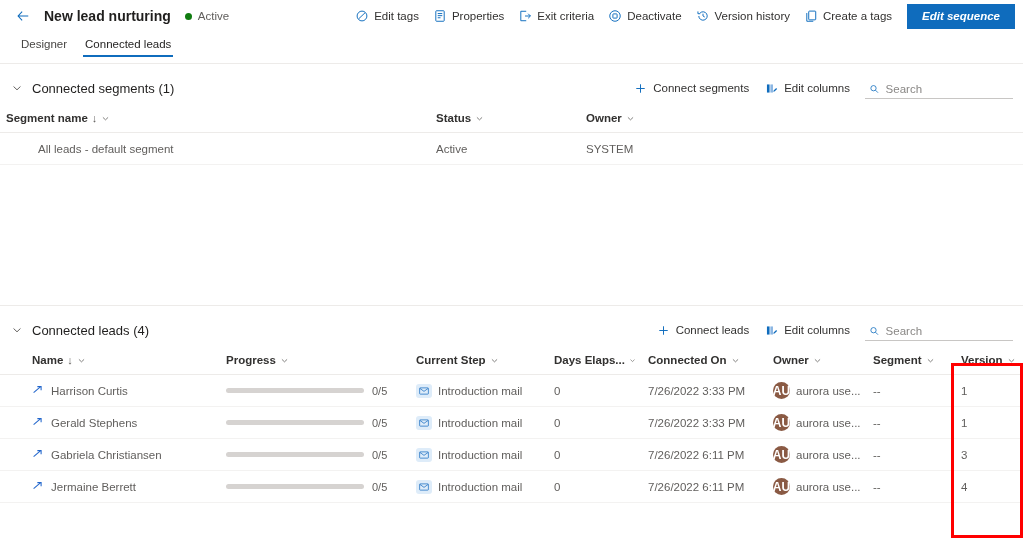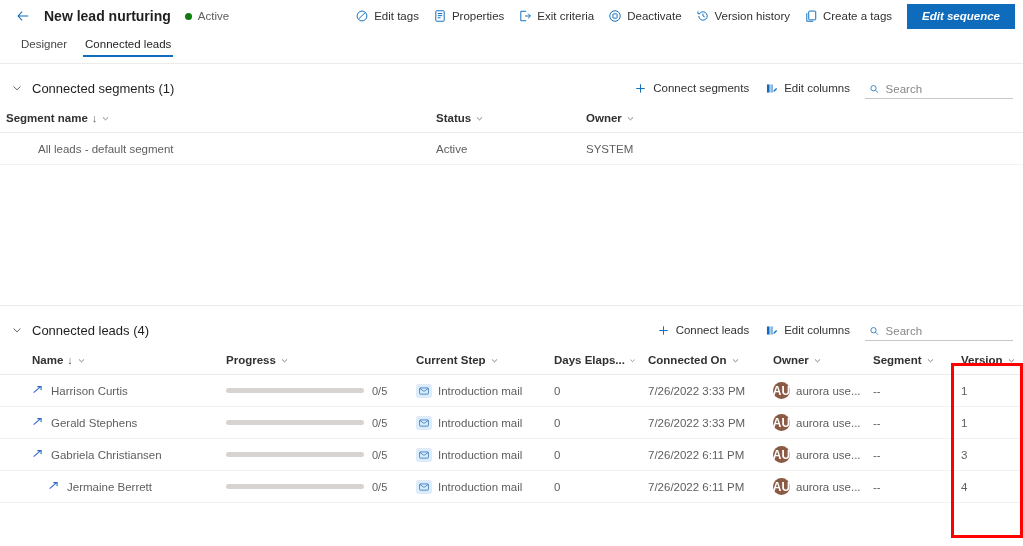--- a/index.html
+++ b/index.html
@@ -626,21 +626,21 @@
           <div class="cell-flex">
             <span class="avatar">AU</span>
             <span>aurora use...</span>
           </div>
         </td>
         <td>--</td>
         <td>3</td>
       </tr>
 
       <tr>
-        <td style="padding-left:48px">
+        <td style="padding-left:32px">
           <div class="cell-flex">
             <svg class="lead-icon" viewBox="0 0 16 16" fill="none" stroke="#2266cc" stroke-width="1.3">
               <path d="M2 10.5 L10.6 3.2"></path>
                 <path d="M6.6 3.2h4.6v4.6"></path>
             </svg>
             <span>Jermaine Berrett</span>
           </div>
         </td>
         <td>
           <div class="pbar-wrap">

